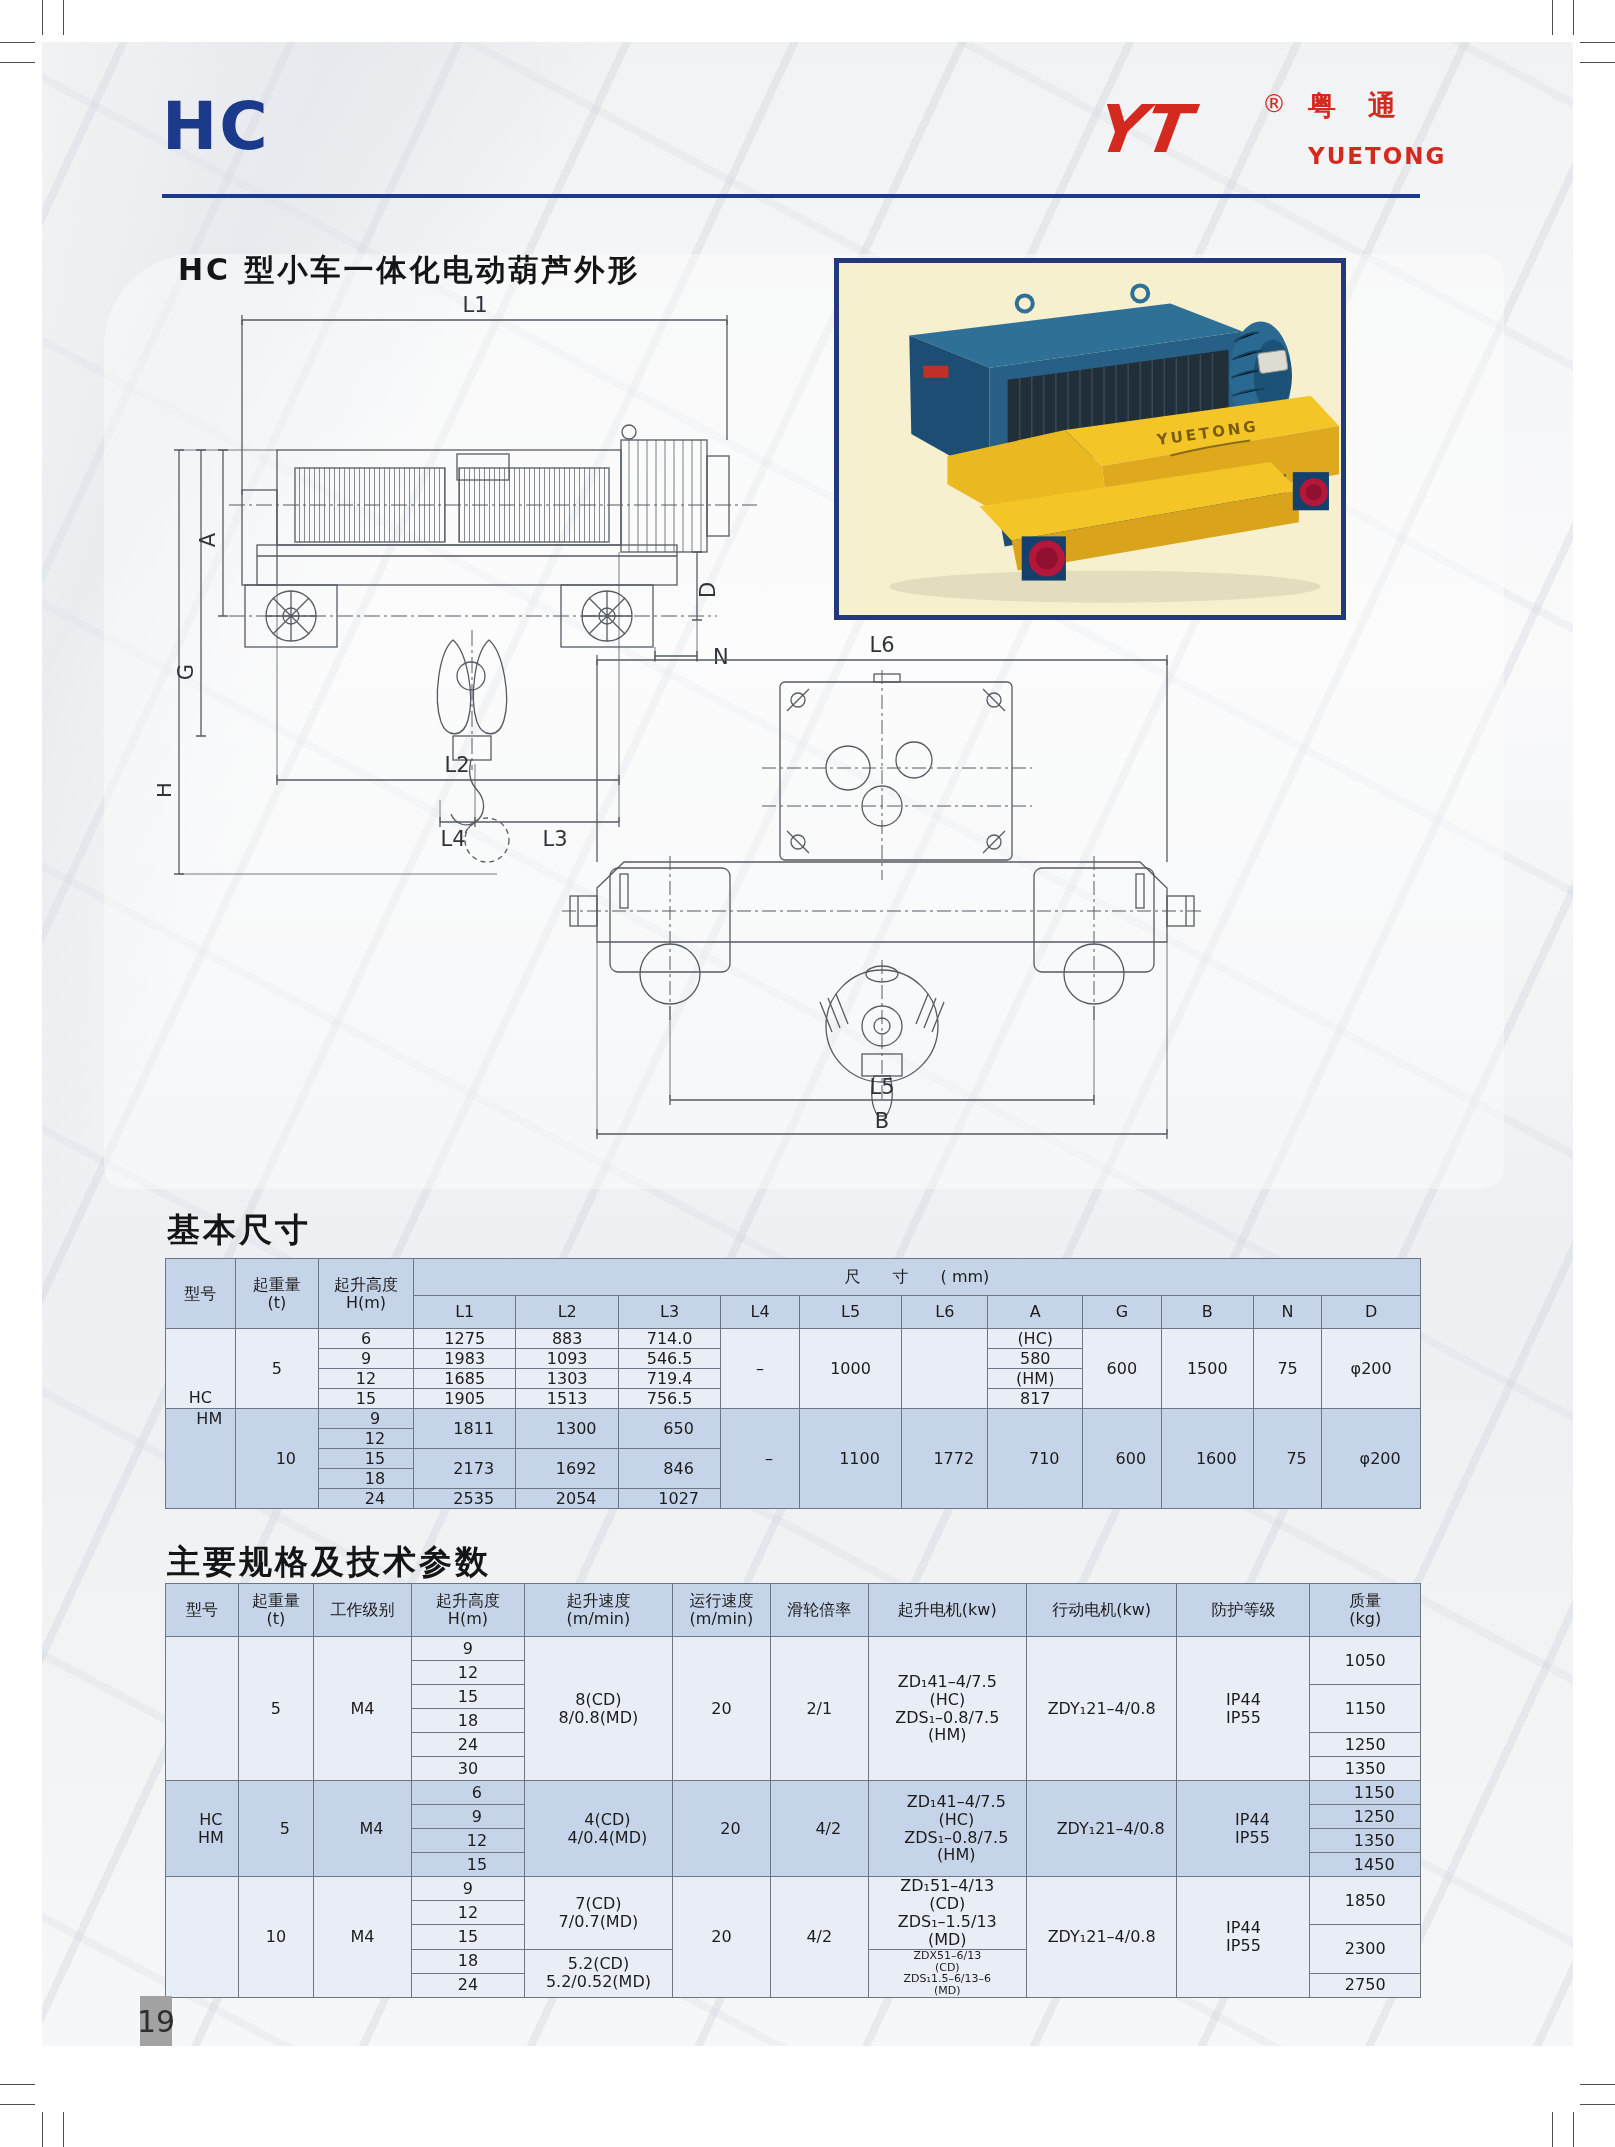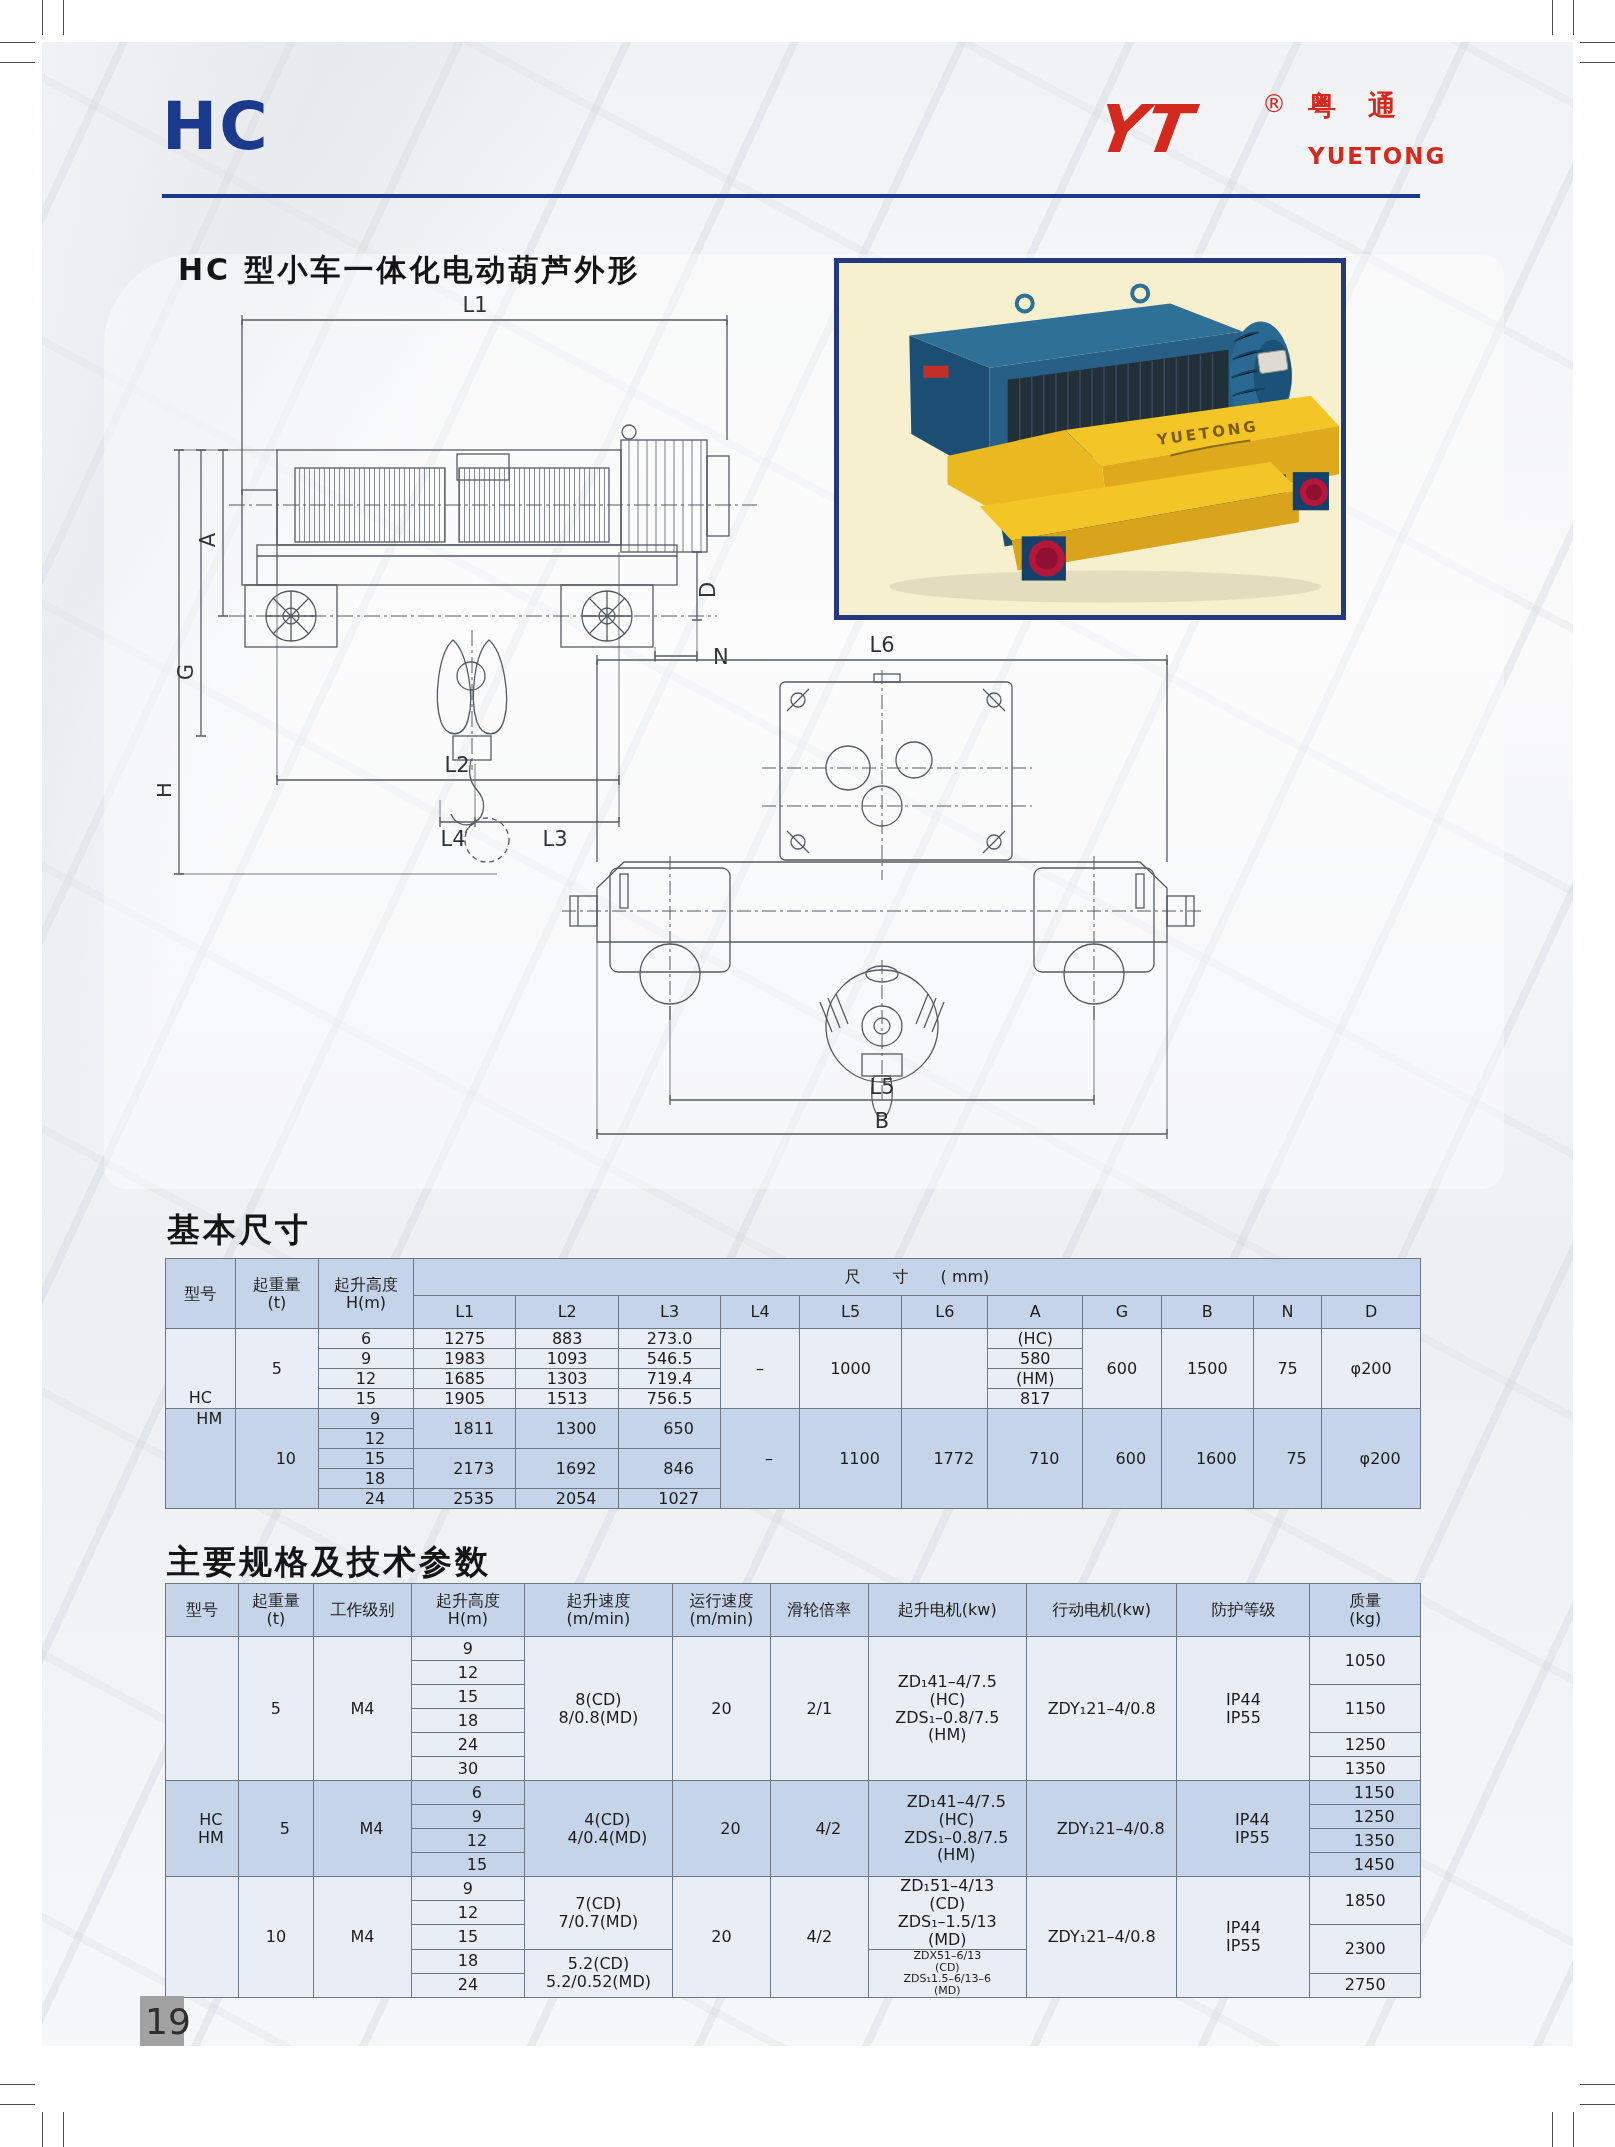--- a/index.html
+++ b/index.html
@@ -38,21 +38,21 @@
   .t1 tr.hr1 td{height:36px;}
   .t1 tr.hr2 td{height:32px;}
   .t2 td{height:23px;}
   .t2 tr.hr td{height:52px;}
   .hd{background:#c6d4e9;}
   .lt{background:#e9edf6;}
   .bl{background:#c6d4e9;padding-left:20px;}
   .vb{vertical-align:bottom;padding-bottom:1px;}
   .vt{vertical-align:top;padding-top:1px;}
   .sm{font-size:11px;line-height:1.05;}
-  .pagenum{position:absolute;left:98px;top:1954px;width:32px;height:50px;background:#a2a2a2;color:#2e2e2e;font-size:36px;font-weight:500;display:flex;align-items:center;justify-content:center;padding-left:12px;}
+  .pagenum{position:absolute;left:98px;top:1954px;width:32px;height:50px;background:#a2a2a2;color:#2e2e2e;font-size:30px;font-weight:500;display:flex;align-items:center;justify-content:center;}
   .dimtxt{fill:#2f3338;font-size:21px;font-family:"DejaVu Sans","Liberation Sans",sans-serif;}
 </style>
 </head>
 <body>
 
 <div class="sheet">
 
   <div class="cm" style="left:42px;top:0;width:1px;height:35px"></div>
   <div class="cm" style="left:63px;top:0;width:1px;height:35px"></div>
   <div class="cm" style="left:0;top:42px;width:35px;height:1px"></div>
@@ -315,21 +315,21 @@
           <td class="hd">B</td>
           <td class="hd">N</td>
           <td class="hd">D</td>
         </tr>
         <tr>
           <td class="lt vb" rowspan="4">HC</td>
           <td class="lt" rowspan="4">5</td>
           <td class="lt">6</td>
           <td class="lt">1275</td>
           <td class="lt">883</td>
-          <td class="lt">273.0</td>
+          <td class="lt">714.0</td>
           <td class="lt" rowspan="4">–</td>
           <td class="lt" rowspan="4">1000</td>
           <td class="lt" rowspan="4"></td>
           <td class="lt">(HC)</td>
           <td class="lt" rowspan="4">600</td>
           <td class="lt" rowspan="4">1500</td>
           <td class="lt" rowspan="4">75</td>
           <td class="lt" rowspan="4">φ200</td>
         </tr>
         <tr>

